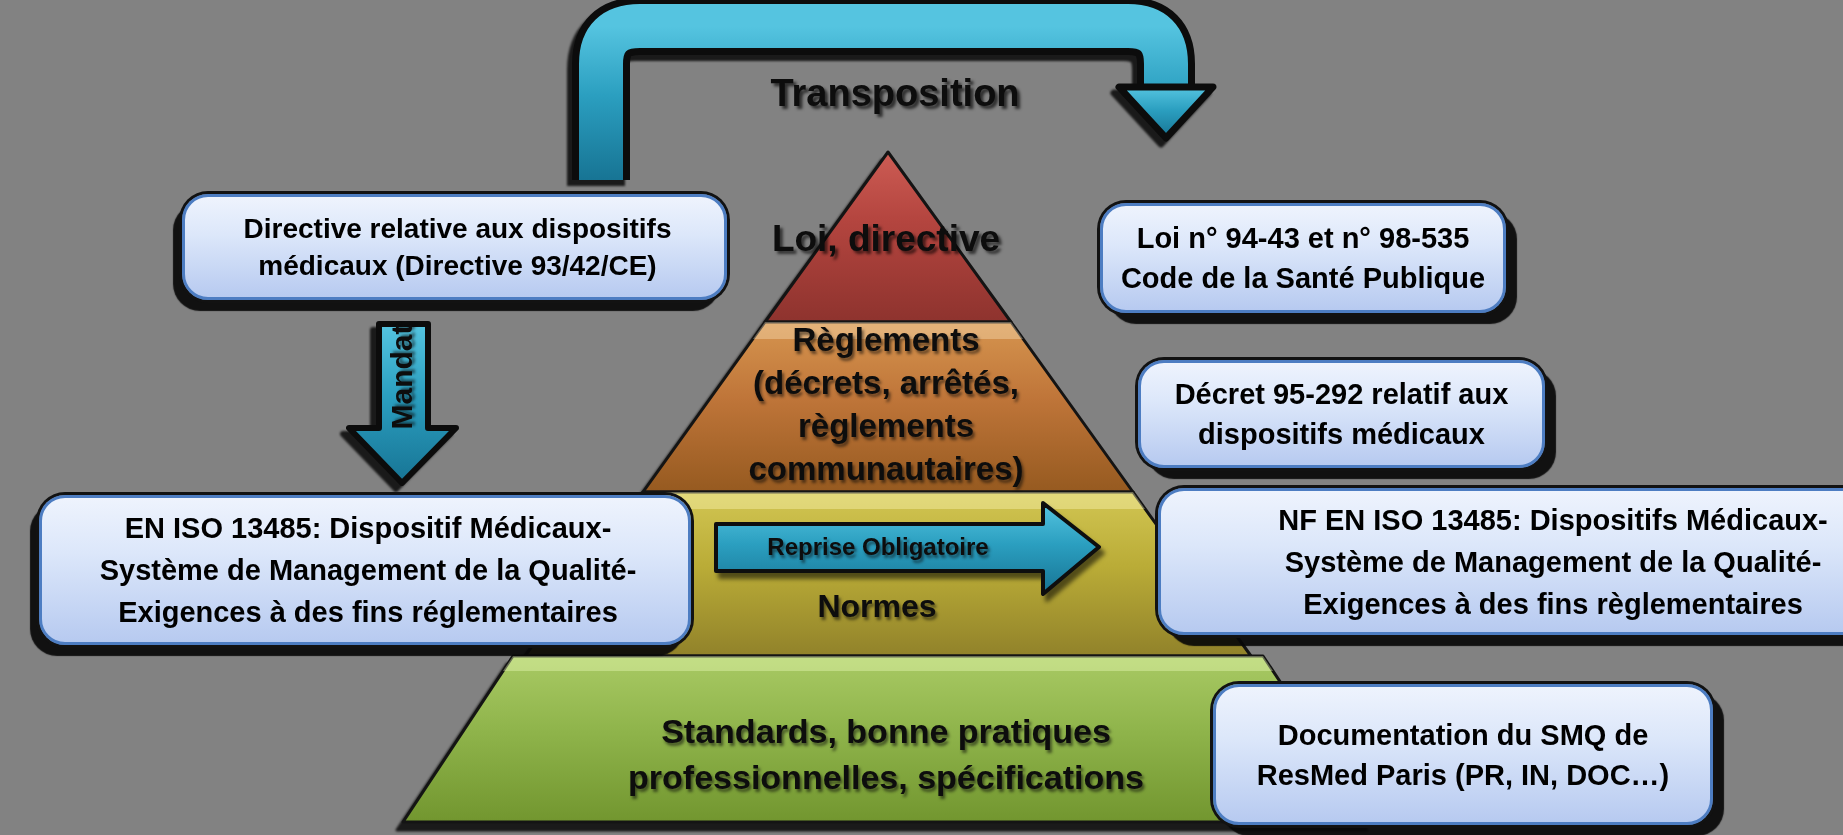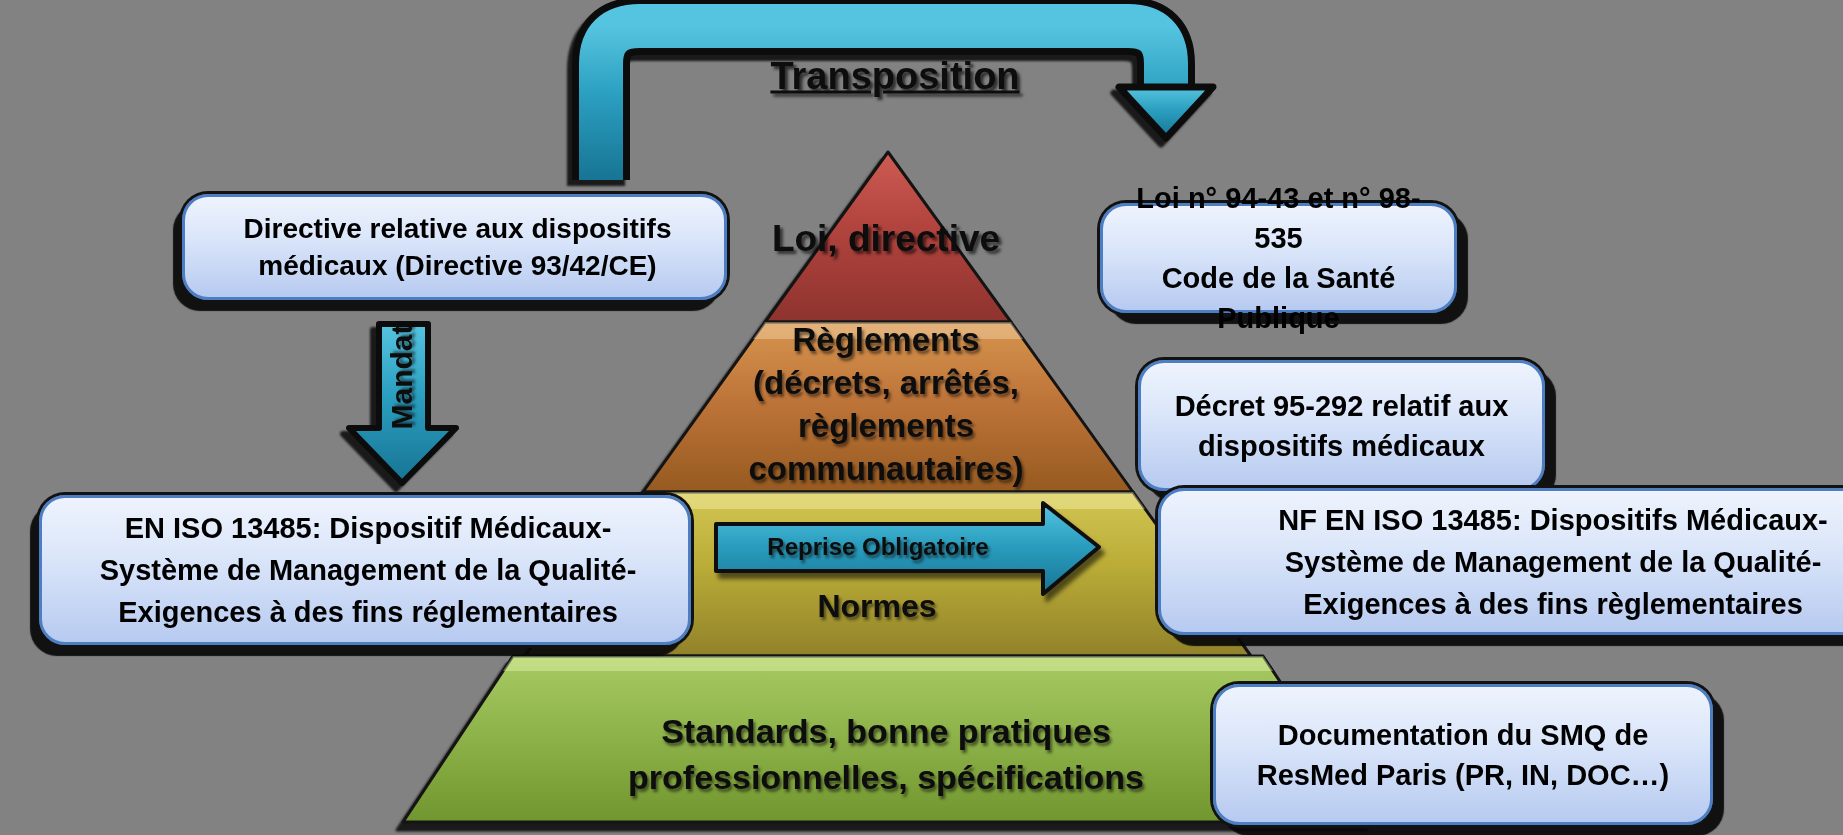--- a/index.html
+++ b/index.html
@@ -15,33 +15,33 @@
     background:linear-gradient(180deg,#eef3fd 0%,#dce7fa 38%,#b7caf0 100%);
     display:flex;align-items:center;
     color:#000;font-weight:bold;font-size:29px;line-height:38px;
   }
   .box.shadow-left{box-shadow:0 0 0 3px #121212,-8px 10px 1px 1px rgba(8,8,8,.92);}
   .box.shadow-right{box-shadow:0 0 0 3px #121212,10px 10px 1px 1px rgba(8,8,8,.92);}
   .box .box-text{width:100%;white-space:pre-line;}
   .box.align-left .box-text{text-align:center;padding:0 14px 0 20px;}
   .box.align-center .box-text{text-align:center;padding:0 10px;}
   #box-directive{left:182px;top:194px;width:545px;height:106px;font-size:28px;line-height:37px;}
-  #box-loi{left:1100px;top:203px;width:357px;height:110px;line-height:40px;}
-  #box-decret{left:1138px;top:360px;width:407px;height:131px;line-height:40px;}
+  #box-loi{left:1100px;top:203px;width:406px;height:110px;line-height:40px;}
+  #box-decret{left:1138px;top:360px;width:407px;height:108px;line-height:40px;}
   #box-eniso{left:7px;top:495px;width:652px;height:150px;line-height:42px;margin-left:32px;}
   #box-nfeniso{left:1138px;top:488px;width:784px;height:147px;line-height:42px;margin-left:20px;}
   #box-smq{left:1213px;top:684px;width:500px;height:141px;line-height:40px;}
   
   .flabel{
     position:absolute;z-index:3;color:#0d0d0d;font-weight:bold;white-space:pre-line;
     text-align:center;transform:translate(-50%,-50%);
     text-shadow:2px 3px 3px rgba(10,10,10,.55);
   }
-  #lbl-transposition{left:895px;top:76px;font-size:38px;white-space:nowrap;
-    text-shadow:3px 3px 3px rgba(0,0,0,.65);text-decoration:underline;}
+  #lbl-transposition{left:895px;top:93px;font-size:38px;white-space:nowrap;
+    text-shadow:3px 3px 3px rgba(0,0,0,.65);}
   #lbl-loi-directive{left:886px;top:239px;font-size:37px;white-space:nowrap;
     text-shadow:3px 3px 3px rgba(0,0,0,.6);}
   #lbl-reglements{left:886px;top:404px;font-size:33px;line-height:43px;width:420px;}
   #lbl-reprise{left:878px;top:547px;font-size:24px;white-space:nowrap;}
   #lbl-normes{left:877px;top:606px;font-size:32px;white-space:nowrap;}
   #lbl-standards{left:886px;top:754px;font-size:34px;line-height:46px;width:620px;}
   #lbl-mandat{left:402px;top:377px;font-size:30px;white-space:nowrap;
     transform:translate(-50%,-50%) rotate(-90deg);}
 </style>
 </head>

